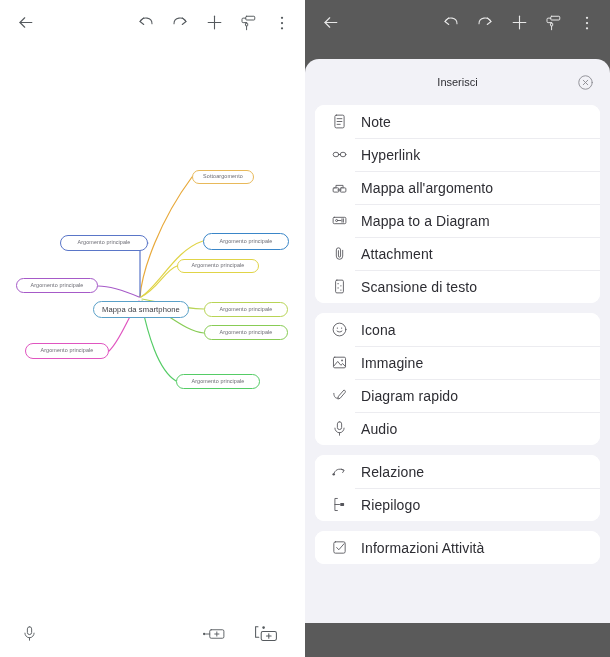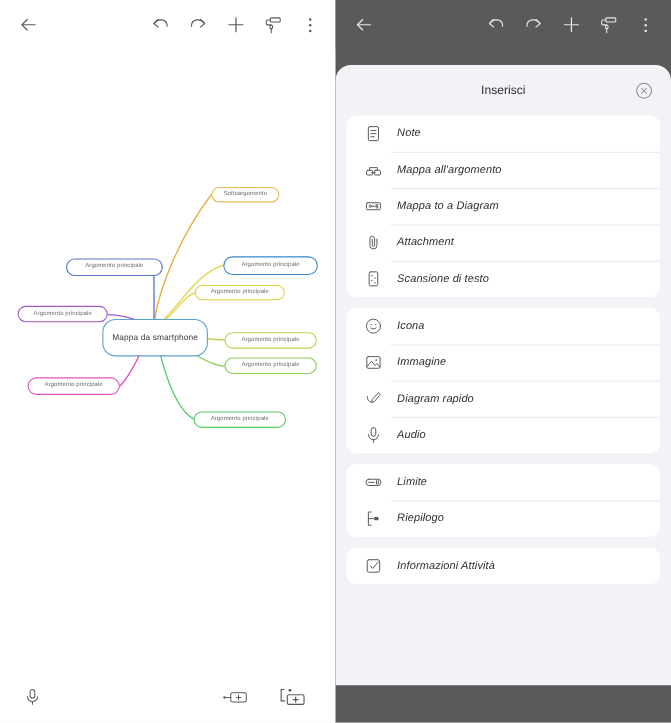--- a/index.html
+++ b/index.html
@@ -118,24 +118,23 @@
   }
   .mi-icon {
     width: 20px; height: 20px;
     display: flex; align-items: center; justify-content: center;
     color: #56565c;
     flex: 0 0 20px;
   }
   .mi-icon svg { display: block; }
   .mi-label {
     margin-left: 12px;
-    font-size: 10px;
+    font-size: 14px;
     color: #2d2d33;
     letter-spacing: .1px;
-    font-style: italic;
   }
 </style>
 </head>
 <body>
 
 <div class="app">
 
   <div class="left-pane">
 
     <div class="left-topbar">
@@ -200,21 +199,21 @@
 
           <path d="M142 256 C168 268 184 286 204 288" stroke="#88cc55"></path>
 
           <path d="M139 256 C128 272 120 296 109 306" stroke="#e055c0"></path>
 
           <path d="M141 257 C148 290 158 325 176 336" stroke="#55cc66"></path>
         </g>
       </svg>
 
       <div>
-          <div class="node central" style="left: 93px; top: 245px; width: 96px; height: 34px; border: 1px solid rgb(90, 160, 200);">
+          <div class="node central" style="left: 93px; top: 256px; width: 96px; height: 17px; border: 1px solid rgb(90, 160, 200);">
             <span style="color: rgb(58, 58, 64);">Mappa da smartphone</span>
           </div>
           <div class="node" style="left: 192px; top: 125px; width: 62px; height: 14px; border: 1px solid rgb(232, 185, 90);">
             <span style="color: rgb(106, 106, 114);">Sottoargomento</span>
           </div>
           <div class="node" style="left: 60px; top: 190px; width: 88px; height: 16px; border: 1px solid rgb(90, 118, 200);">
             <span style="color: rgb(106, 106, 114);">Argomento principale</span>
           </div>
           <div class="node selected" style="left: 203px; top: 188px; width: 86px; height: 17px; border: 1.6px solid rgb(58, 134, 200);">
             <span style="color: rgb(106, 106, 114);">Argomento principale</span>
@@ -337,20 +336,30 @@
                   <line x1="8.6" y1="8" x2="15.4" y2="8"></line>
                   <line x1="8.6" y1="12" x2="15.4" y2="12"></line>
                   <line x1="8.6" y1="16" x2="13" y2="16"></line>
                 </svg>
               </span>
               <span class="mi-label">Note</span>
             </div>
             <div class="menu-item">
               <span class="mi-icon">
                 <svg width="17" height="17" viewBox="0 0 24 24" fill="none" stroke="currentColor" stroke-width="1.25" stroke-linecap="round" stroke-linejoin="round">
+                  <ellipse cx="7" cy="12" rx="4" ry="3.2"></ellipse>
+                  <ellipse cx="17" cy="12" rx="4" ry="3.2"></ellipse>
+                  <line x1="10.5" y1="12" x2="13.5" y2="12"></line>
+                </svg>
+              </span>
+              <span class="mi-label">Hyperlink</span>
+            </div>
+            <div class="menu-item">
+              <span class="mi-icon">
+                <svg width="17" height="17" viewBox="0 0 24 24" fill="none" stroke="currentColor" stroke-width="1.25" stroke-linecap="round" stroke-linejoin="round">
                   <rect x="3" y="12.5" width="8" height="6" rx="1.4"></rect>
                   <rect x="13" y="12.5" width="8" height="6" rx="1.4"></rect>
                   <path d="M7 12.5 V9 H17 V12.5"></path>
                   <line x1="9.6" y1="15.5" x2="14.4" y2="15.5"></line>
                 </svg>
               </span>
               <span class="mi-label">Mappa all'argomento</span>
             </div>
             <div class="menu-item">
               <span class="mi-icon">
@@ -424,27 +433,26 @@
                   <line x1="12" y1="18" x2="12" y2="21.5"></line>
                 </svg>
               </span>
               <span class="mi-label">Audio</span>
             </div>
           </div>
           <div class="group">
             <div class="menu-item">
               <span class="mi-icon">
                 <svg width="17" height="17" viewBox="0 0 24 24" fill="none" stroke="currentColor" stroke-width="1.25" stroke-linecap="round" stroke-linejoin="round">
-                  <rect x="2.5" y="8" width="19" height="8" rx="3.6"></rect>
-                  <line x1="6" y1="12" x2="13" y2="12"></line>
-                  <line x1="16" y1="9.8" x2="16" y2="14.2"></line>
-                  <line x1="18.2" y1="9.8" x2="18.2" y2="14.2"></line>
-                </svg>
-              </span>
-              <span class="mi-label">Limite</span>
+                  <path d="M3.8 16 C5 10 11 6.5 17.5 10"></path>
+                  <circle cx="3.8" cy="16" r="1.7" fill="currentColor" stroke="none"></circle>
+                  <path d="M14.5 8.6 L18.6 10.3 L16.4 13.6" fill="none"></path>
+                </svg>
+              </span>
+              <span class="mi-label">Relazione</span>
             </div>
             <div class="menu-item">
               <span class="mi-icon">
                 <svg width="17" height="17" viewBox="0 0 24 24" fill="none" stroke="currentColor" stroke-width="1.25" stroke-linecap="round" stroke-linejoin="round">
                   <path d="M9 3.5 H5.5 V20.5 H9"></path>
                   <line x1="5.5" y1="12" x2="12" y2="12"></line>
                   <rect x="13" y="10" width="5.5" height="4" rx="0.8" fill="currentColor" stroke="none"></rect>
                 </svg>
               </span>
               <span class="mi-label">Riepilogo</span>

